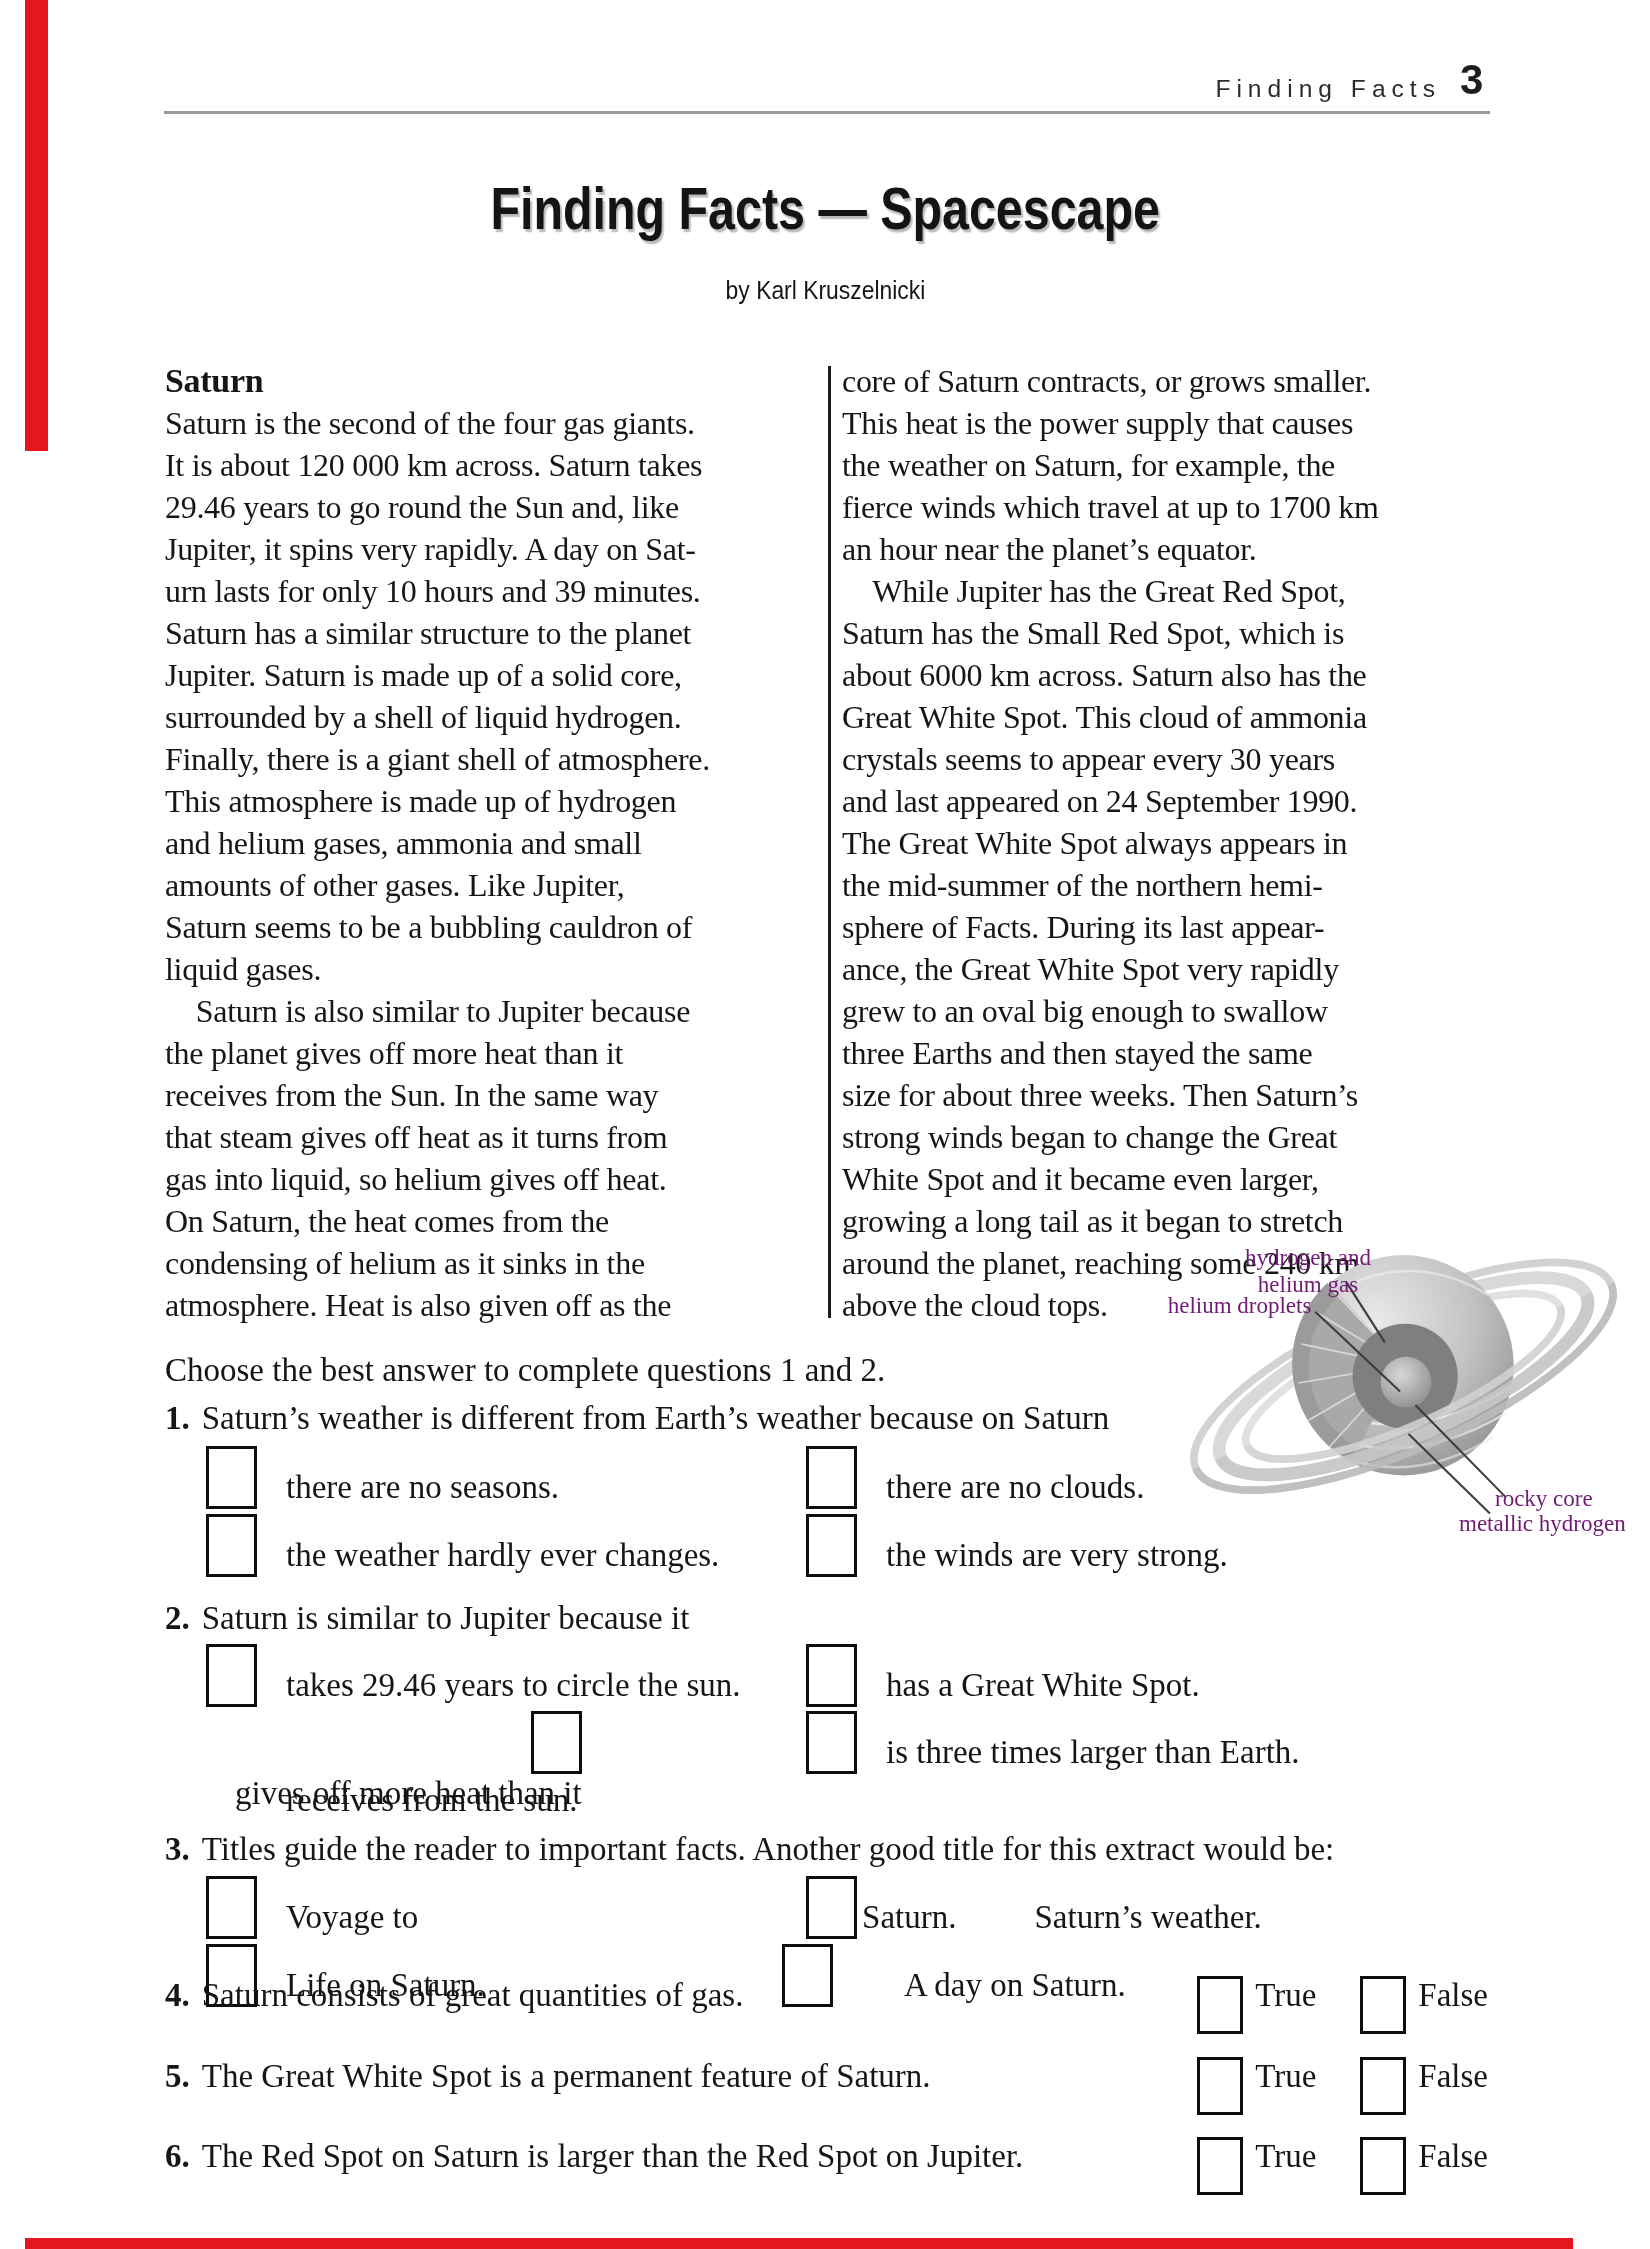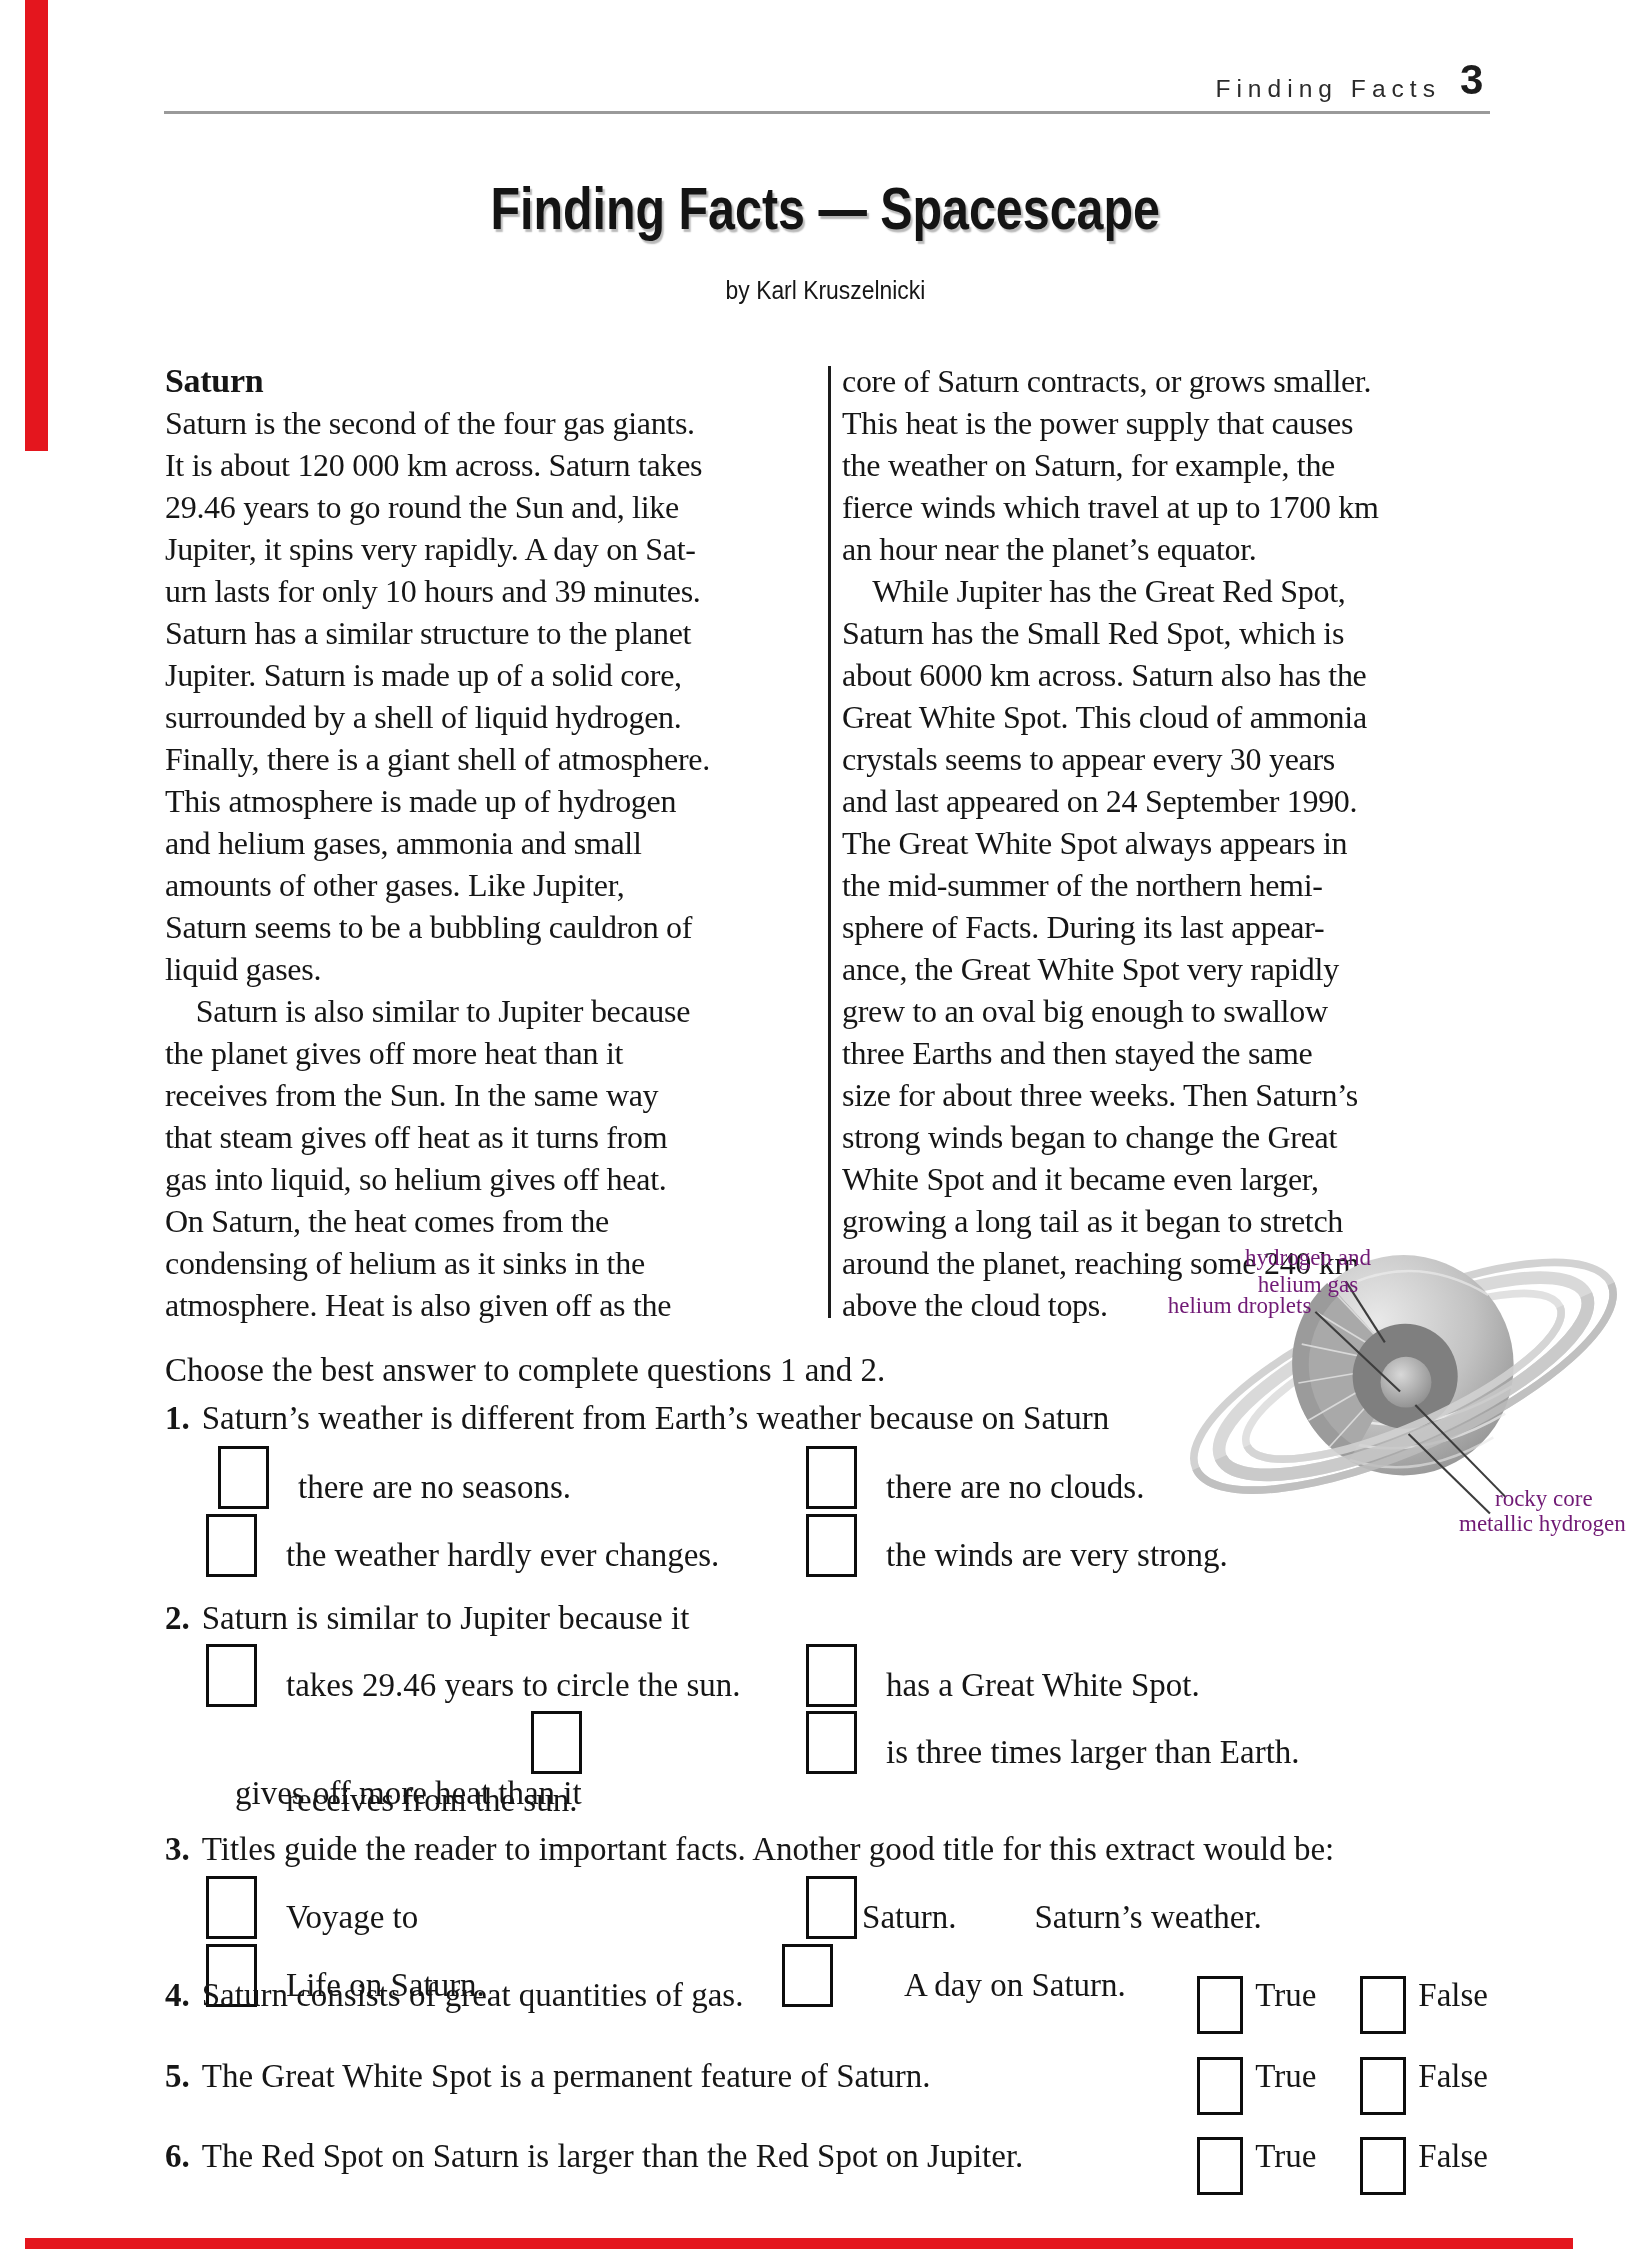--- a/index.html
+++ b/index.html
@@ -186,21 +186,21 @@
     <div class="dlabel" style="left:18.7px;top:109px;">helium droplets</div>
     <div class="dlabel" style="left:346px;top:302px;">rocky core</div>
     <div class="dlabel" style="left:310px;top:327px;">metallic hydrogen</div>
   </div>
 
   <div class="abs qtext" style="left:165px;top:1351px;">Choose the best answer to complete questions 1 and 2.</div>
 
   <div class="abs qtext" style="left:165px;top:1399px;">
     <span class="qnum">1.</span><span>Saturn’s weather is different from Earth’s weather because on Saturn</span>
   </div>
-  <div class="abs optrow" style="left:218px;top:1446px;">
+  <div class="abs optrow" style="left:206px;top:1446px;">
     <div class="checkbox"></div>
     <div class="qtext opt-label">there are no seasons.</div>
   </div>
   <div class="abs optrow" style="left:206px;top:1514px;">
     <div class="checkbox"></div>
     <div class="qtext opt-label">the weather hardly ever changes.</div>
   </div>
   <div class="abs optrow" style="left:806px;top:1446px;">
     <div class="checkbox"></div>
     <div class="qtext opt-label">there are no clouds.</div>

